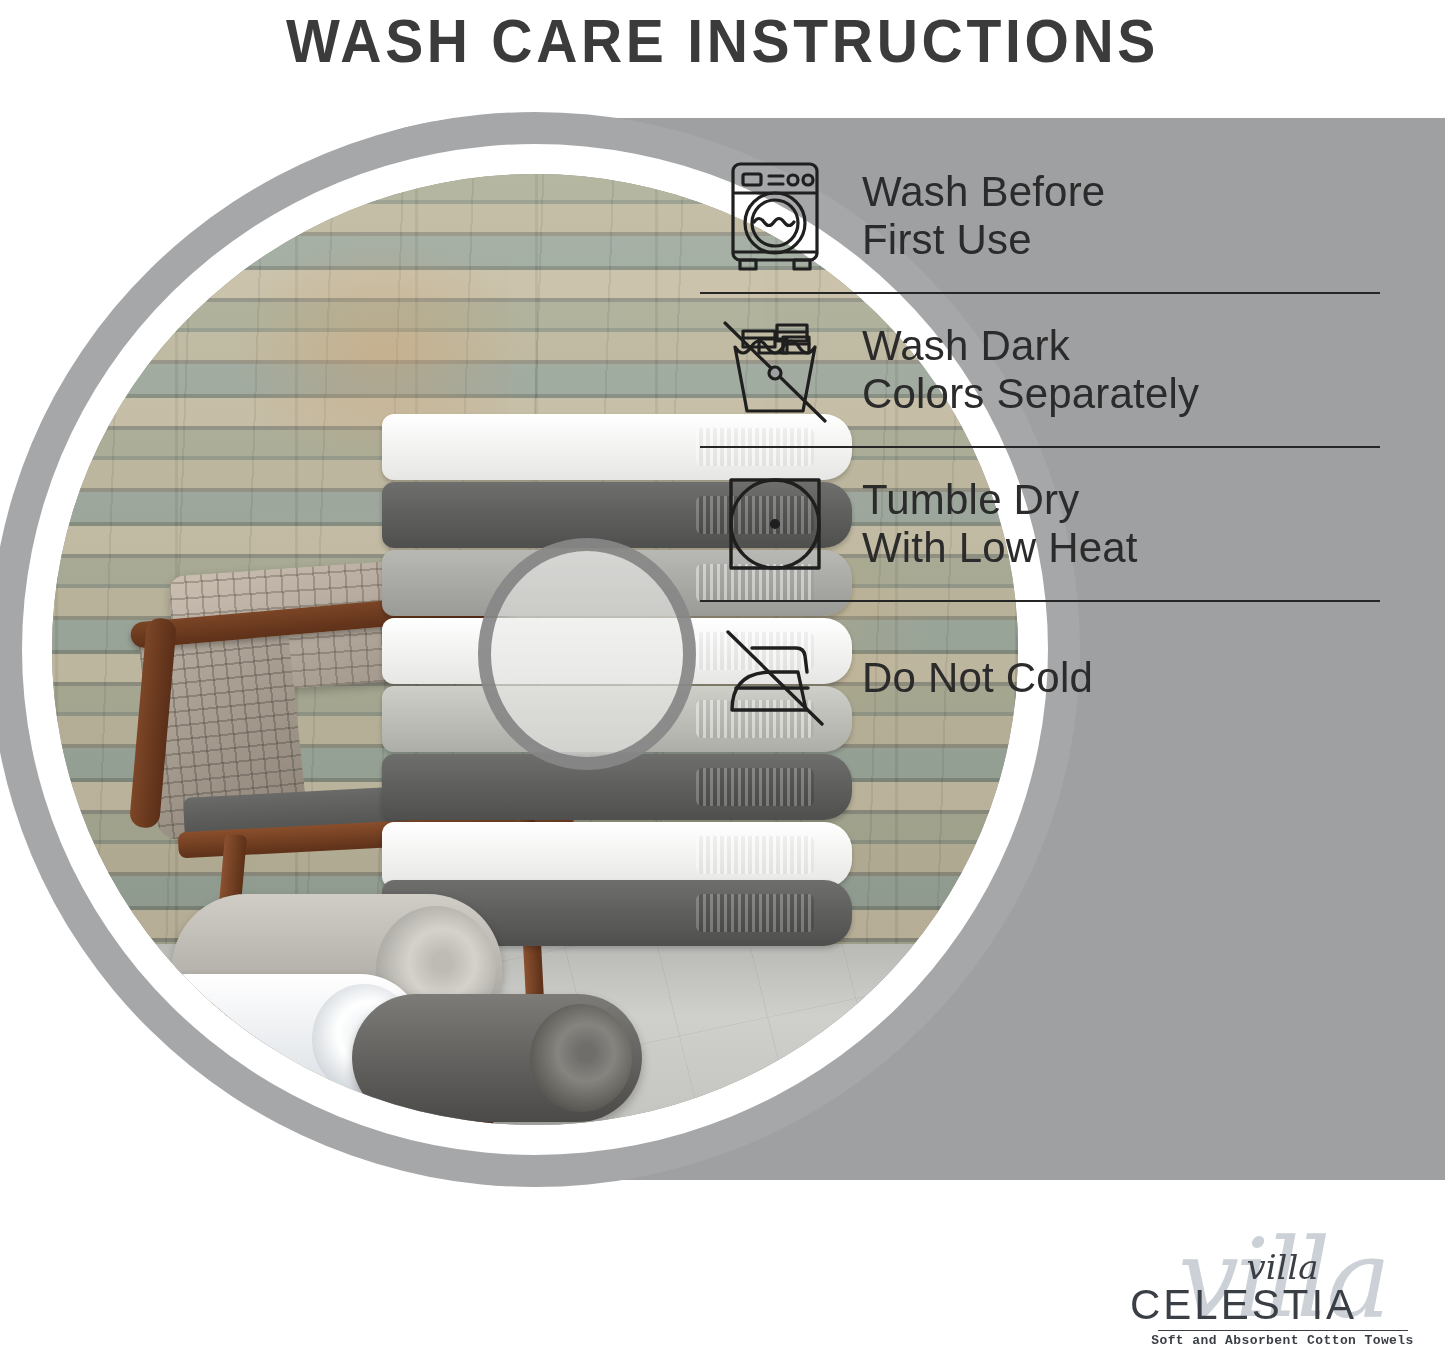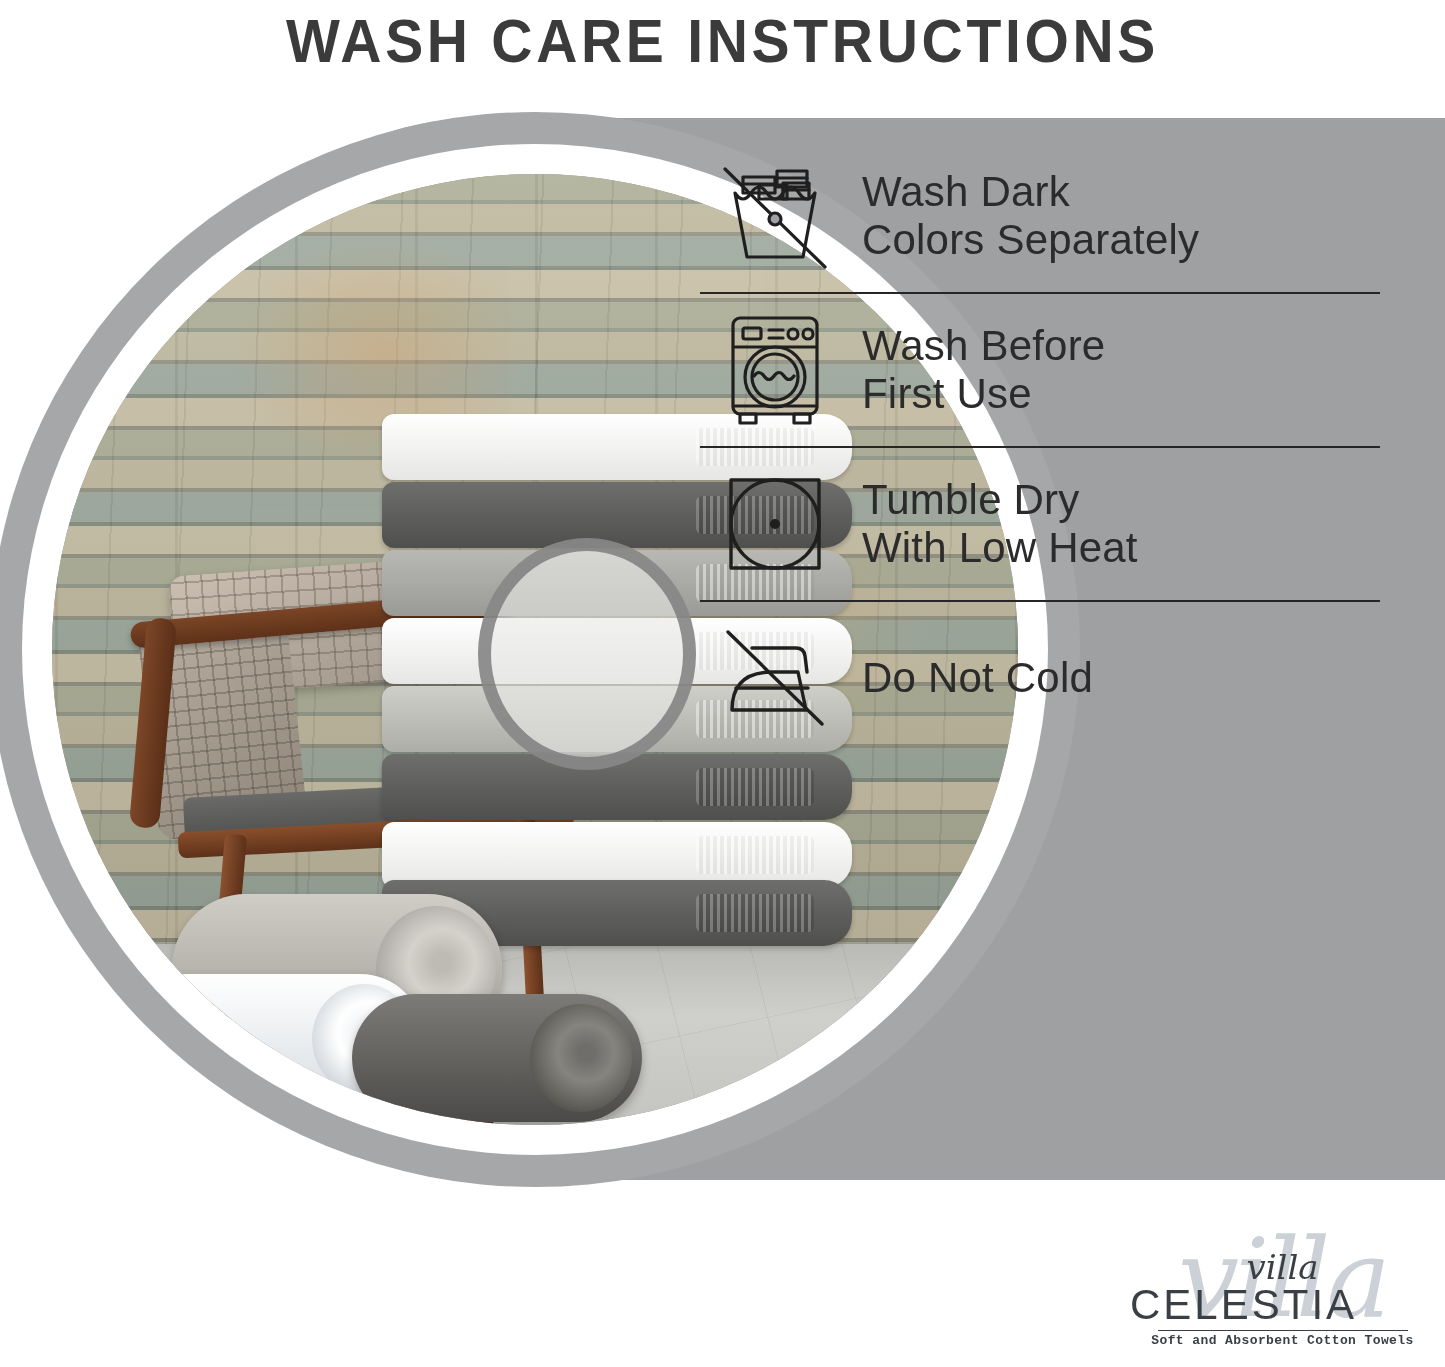--- a/index.html
+++ b/index.html
@@ -288,39 +288,20 @@
 
     <div class="roll roll-gray"></div>
     <div class="roll roll-white"></div>
     <div class="roll roll-dark"></div>
   </div>
 </div>
 
 <div class="lens"></div>
 
 <div class="list">
-
-  <div class="row">
-    <div class="ico">
-      <svg width="108" height="106" viewBox="0 0 108 106" fill="none" stroke="#1f1f1f" stroke-width="3.2" stroke-linecap="round" stroke-linejoin="round">
-        <path d="M14 30 q8 12 16 0 t16 0 t16 0 t16 0 t16 0 L82 94 H26 Z"></path>
-        <rect x="22" y="14" width="32" height="16"></rect>
-        <line x1="22" y1="21" x2="54" y2="21"></line>
-        <rect x="38" y="22" width="28" height="14"></rect>
-        <rect x="56" y="8" width="30" height="16"></rect>
-        <line x1="56" y1="15" x2="86" y2="15"></line>
-        <rect x="62" y="20" width="26" height="16"></rect>
-        <line x1="62" y1="27" x2="88" y2="27"></line>
-        <line x1="4" y1="6" x2="104" y2="104"></line>
-        <circle cx="54" cy="56" r="6" fill="#9fa0a2"></circle>
-      </svg>
-    </div>
-    <div class="lbl">Wash Dark
-Colors Separately</div>
-  </div>
 
   <div class="row">
     <div class="ico">
       <svg width="96" height="112" viewBox="0 0 96 112" fill="none" stroke="#1f1f1f" stroke-width="3.2" stroke-linecap="round" stroke-linejoin="round">
         <rect x="6" y="4" width="84" height="96" rx="7"></rect>
         <rect x="16" y="14" width="18" height="11" rx="2"></rect>
         <line x1="42" y1="16" x2="56" y2="16"></line>
           <line x1="42" y1="24" x2="56" y2="24"></line>
         <circle cx="66" cy="20" r="5"></circle>
           <circle cx="81" cy="20" r="5"></circle>
@@ -330,20 +311,39 @@
         <path d="M27 62 q5 -7 10 0 t10 0 t10 0 t10 0"></path>
         <line x1="8" y1="92" x2="88" y2="92"></line>
         <rect x="13" y="100" width="16" height="9"></rect>
           <rect x="67" y="100" width="16" height="9"></rect>
       </svg>
     </div>
     <div class="lbl">Wash Before
 First Use</div>
   </div>
 
+  <div class="row">
+    <div class="ico">
+      <svg width="108" height="106" viewBox="0 0 108 106" fill="none" stroke="#1f1f1f" stroke-width="3.2" stroke-linecap="round" stroke-linejoin="round">
+        <path d="M14 30 q8 12 16 0 t16 0 t16 0 t16 0 t16 0 L82 94 H26 Z"></path>
+        <rect x="22" y="14" width="32" height="16"></rect>
+        <line x1="22" y1="21" x2="54" y2="21"></line>
+        <rect x="38" y="22" width="28" height="14"></rect>
+        <rect x="56" y="8" width="30" height="16"></rect>
+        <line x1="56" y1="15" x2="86" y2="15"></line>
+        <rect x="62" y="20" width="26" height="16"></rect>
+        <line x1="62" y1="27" x2="88" y2="27"></line>
+        <line x1="4" y1="6" x2="104" y2="104"></line>
+        <circle cx="54" cy="56" r="6" fill="#9fa0a2"></circle>
+      </svg>
+    </div>
+    <div class="lbl">Wash Dark
+Colors Separately</div>
+  </div>
+
 
   <div class="row">
     <div class="ico">
       <svg width="104" height="104" viewBox="0 0 104 104" fill="none" stroke="#1f1f1f" stroke-width="3.4" stroke-linecap="round" stroke-linejoin="round">
         <rect x="8" y="8" width="88" height="88"></rect>
         <circle cx="52" cy="52" r="44"></circle>
         <circle cx="52" cy="52" r="3.4" fill="#1f1f1f"></circle>
       </svg>
     </div>
     <div class="lbl">Tumble Dry

